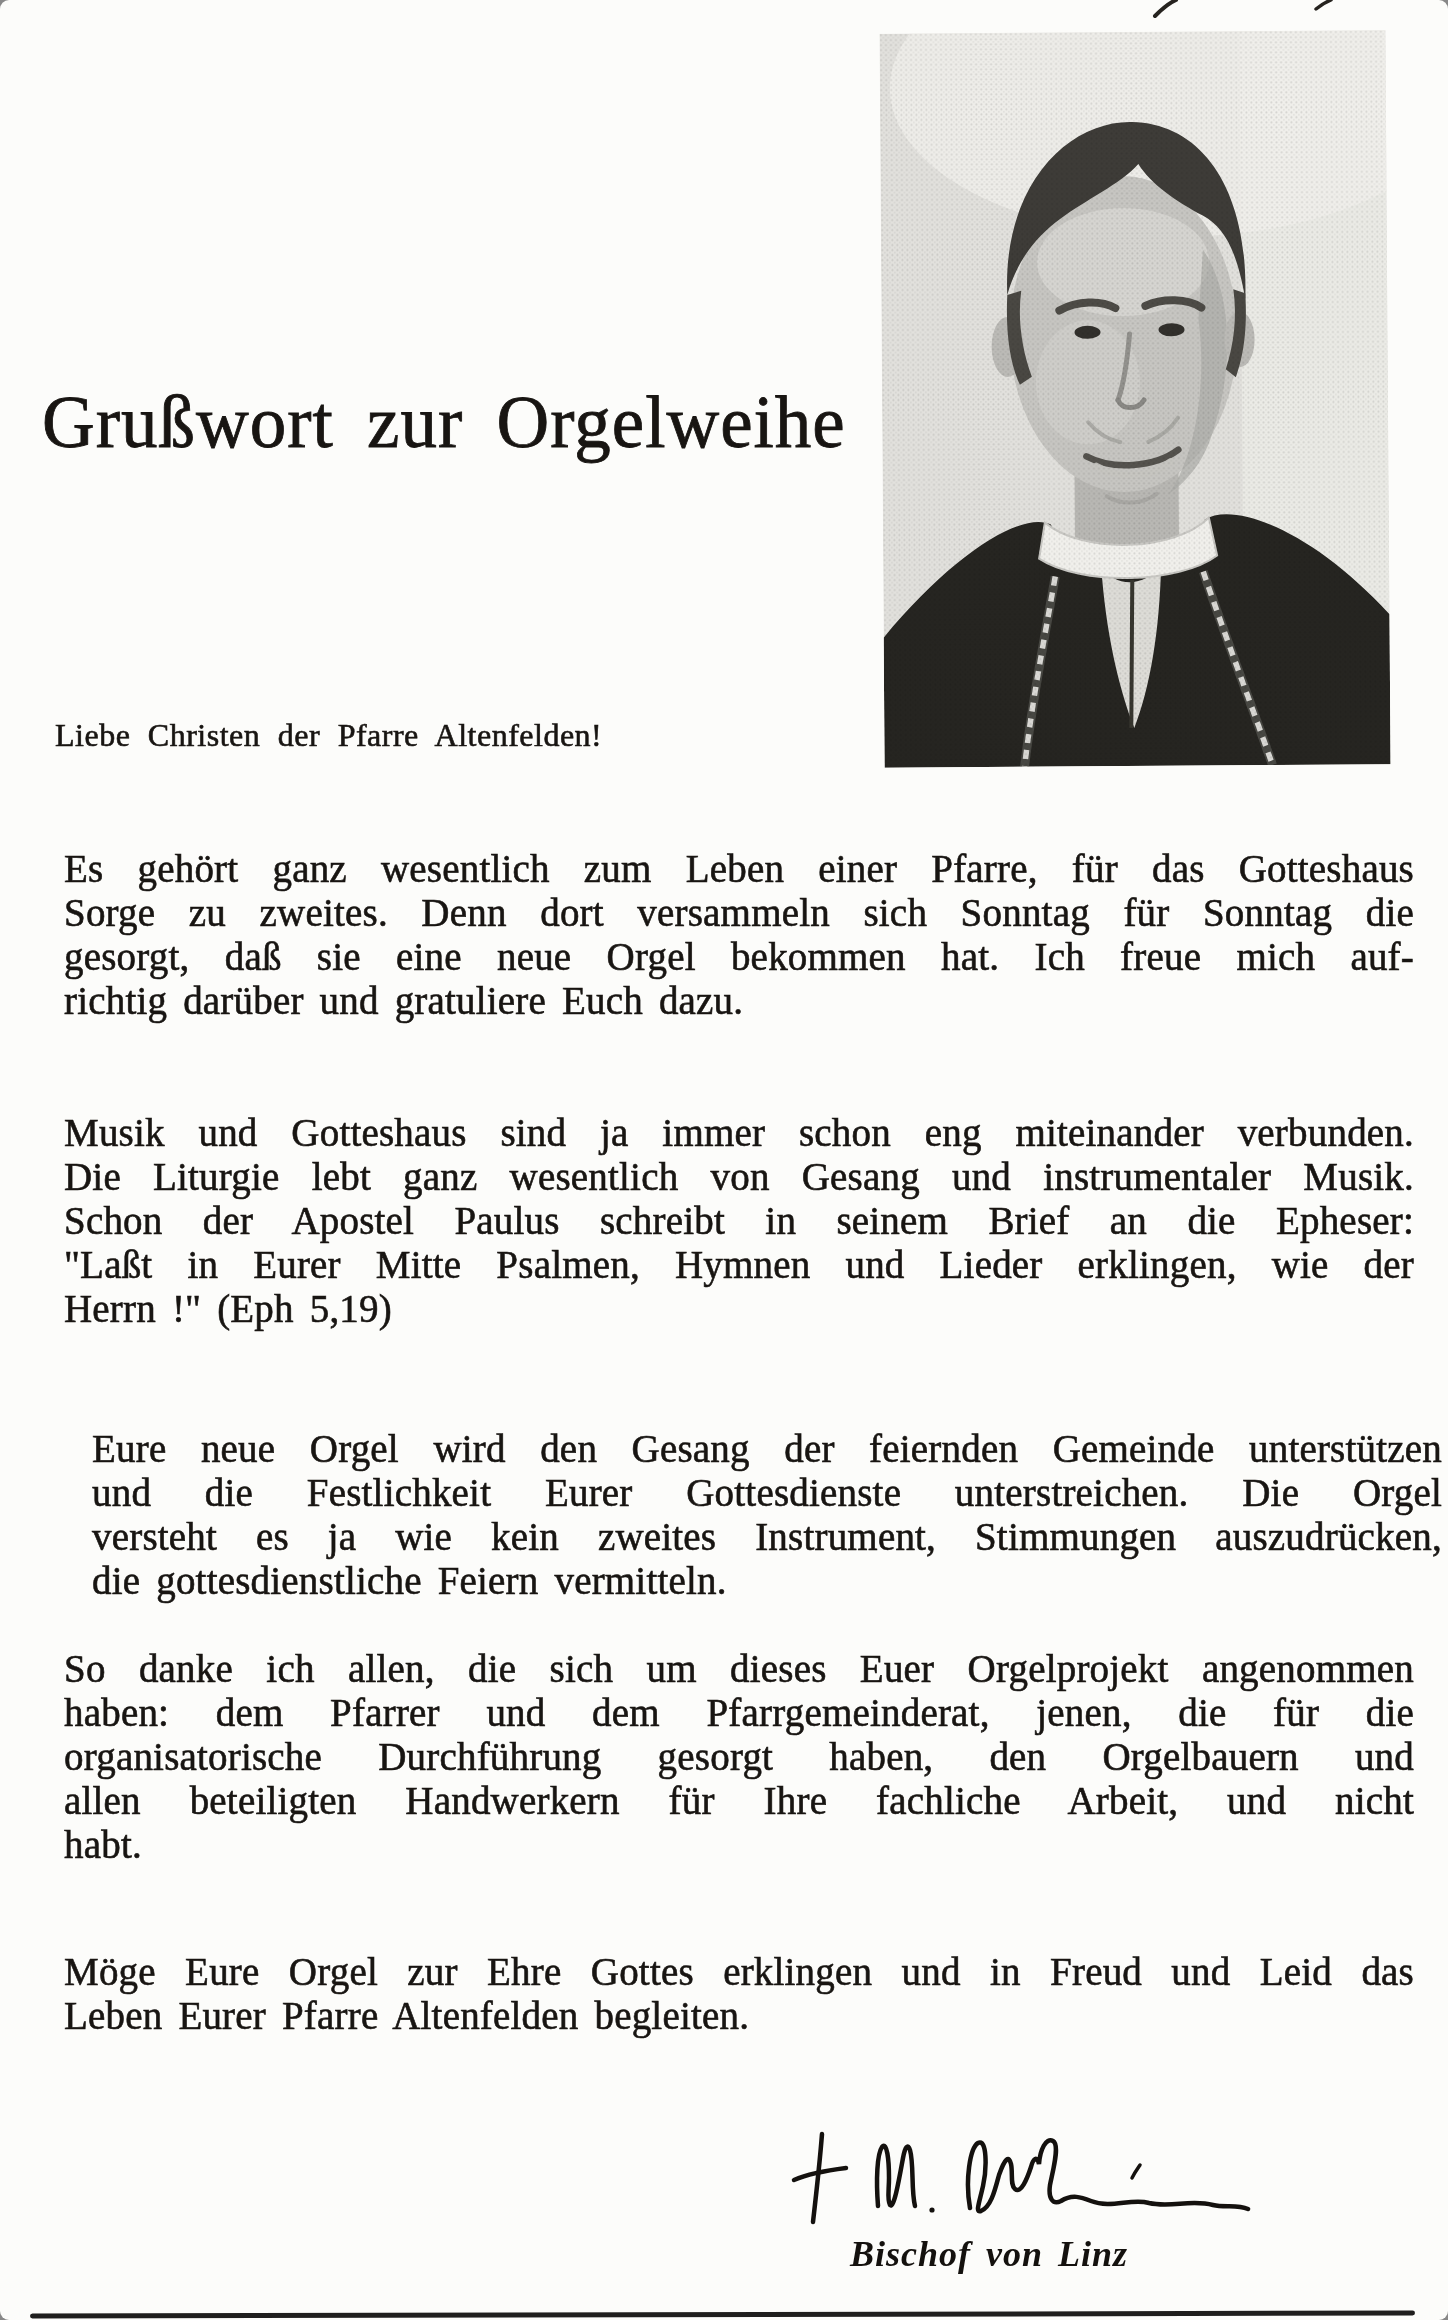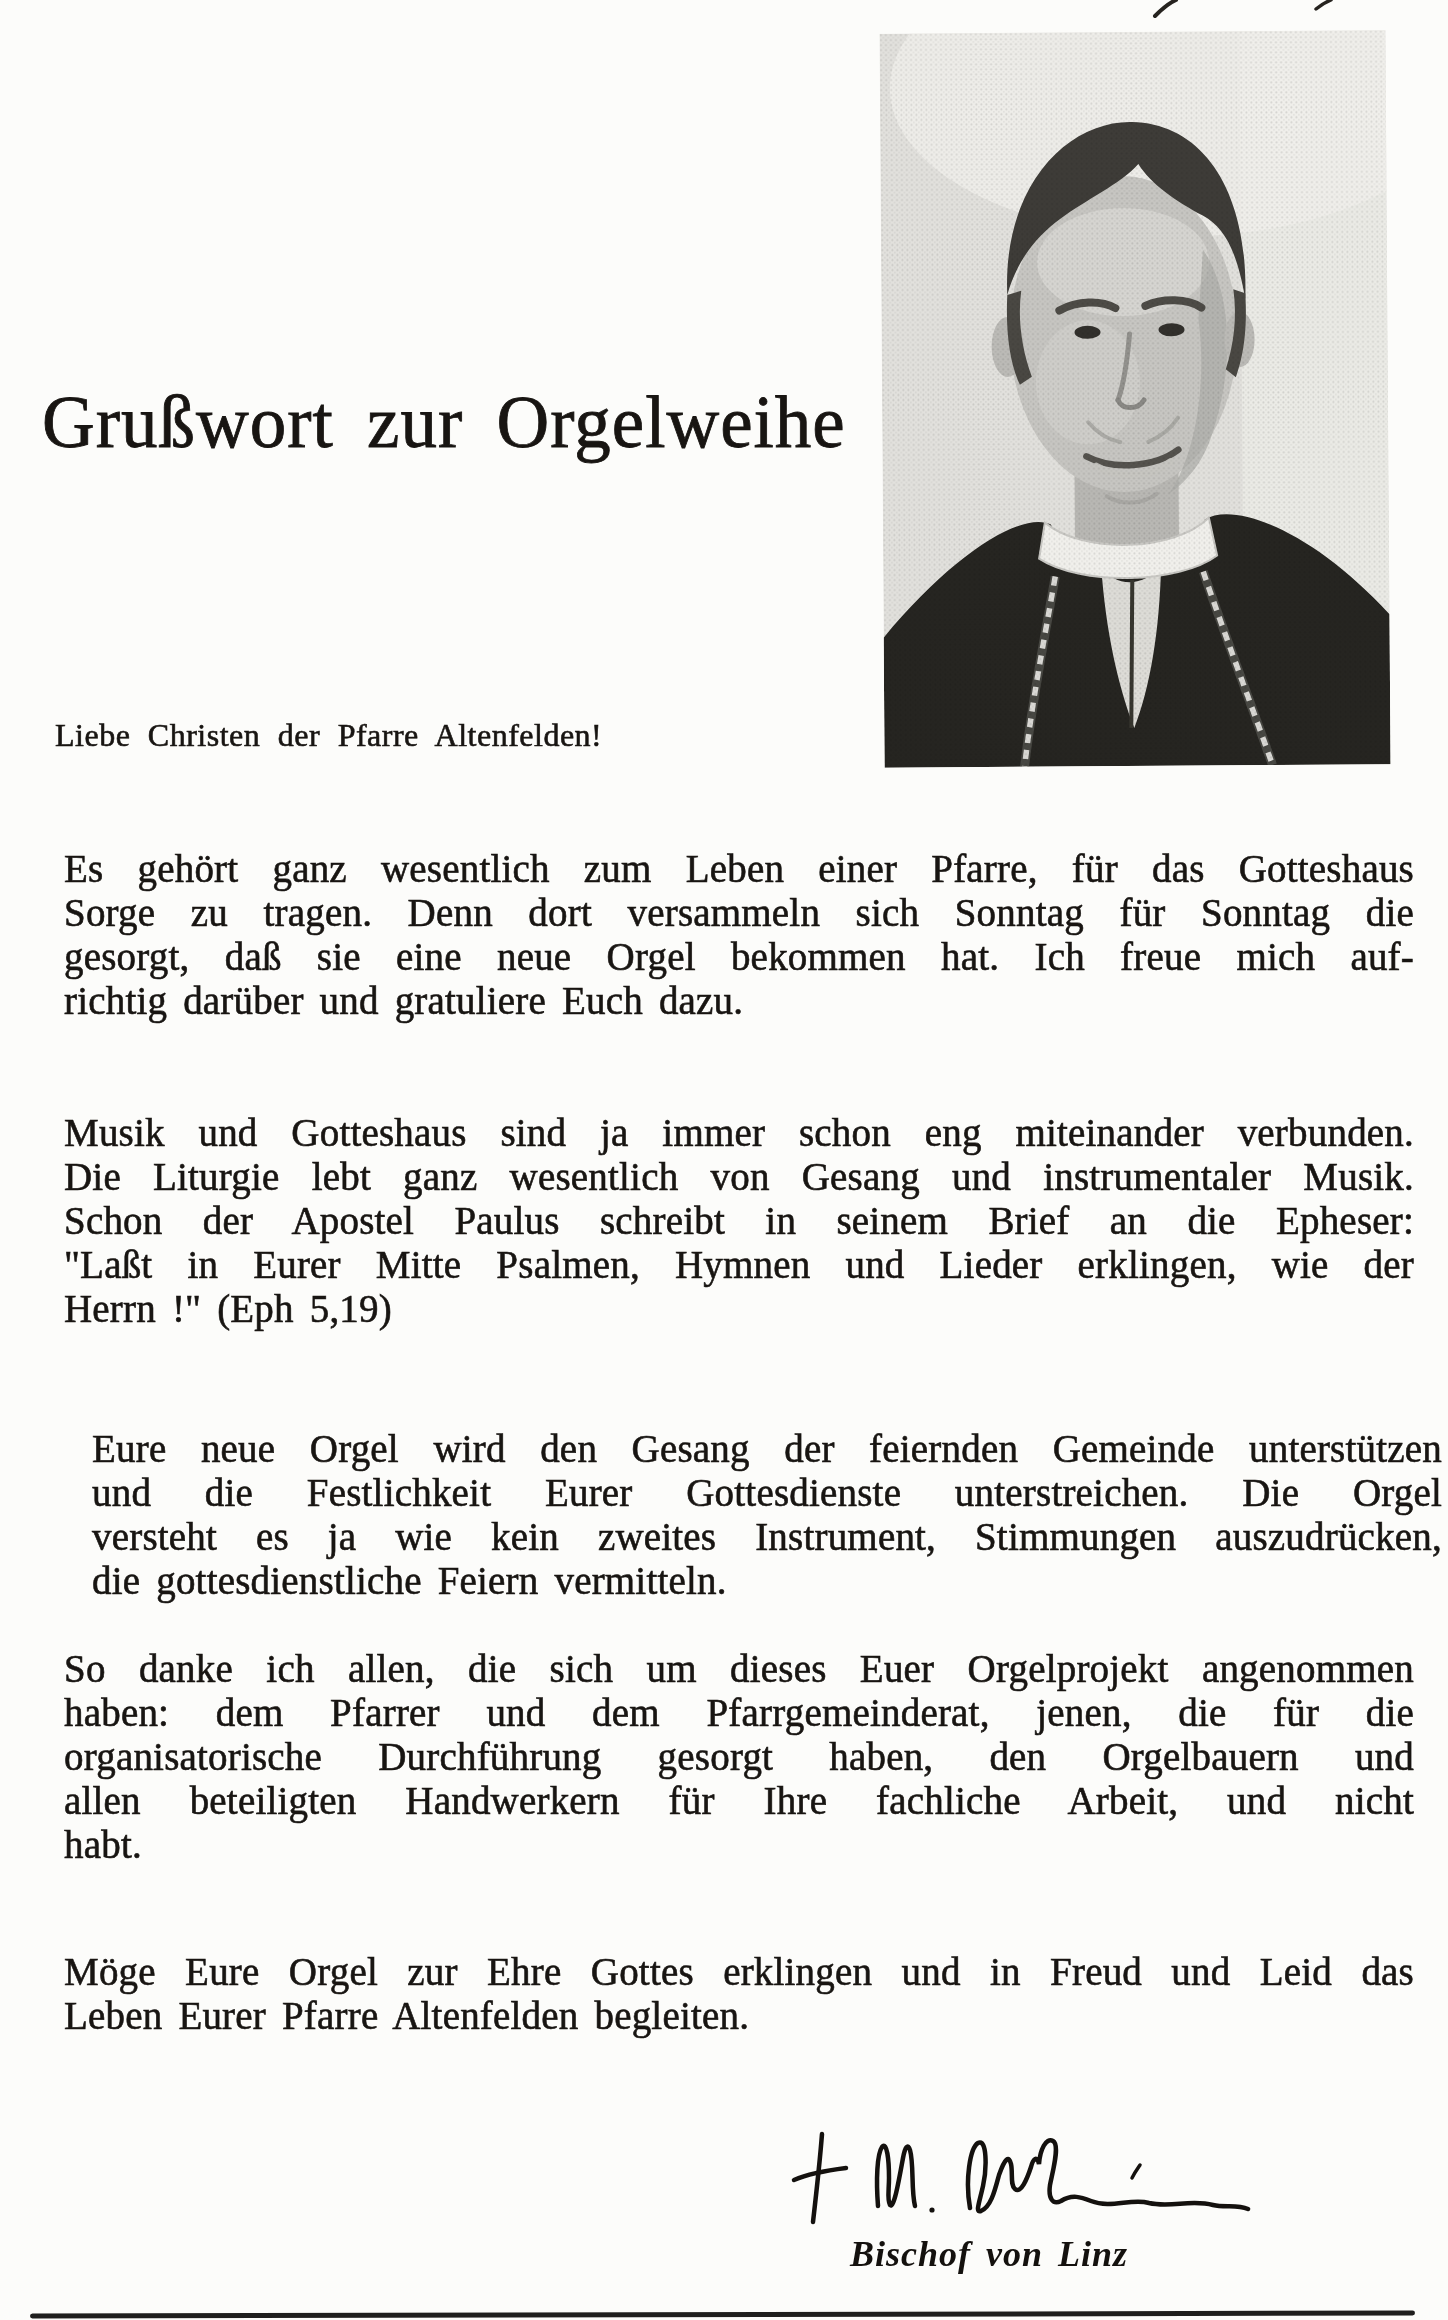--- a/index.html
+++ b/index.html
@@ -1,19 +1,20 @@
 <!DOCTYPE html>
 <html><head>
 <meta charset="utf-8">
 <style>
   html,body{margin:0;padding:0;background:#888;}
   .page{
     position:relative; width:1448px; height:2320px; overflow:hidden;
     background:#fcfcfa; color:#181512;
     font-family:"Liberation Serif","DejaVu Serif",serif;
+    border-radius:9px;
   }
   .title{
     position:absolute; left:42px; top:386px; margin:0;
     font-size:73px; font-weight:normal; line-height:1; letter-spacing:1px;
     word-spacing:14px; white-space:nowrap;
     -webkit-text-stroke:0.8px #181512;
   }
   .salutation{
     position:absolute; left:55px; top:719px; margin:0;
     font-size:32px; line-height:1; word-spacing:9px; letter-spacing:.5px;
@@ -118,21 +119,21 @@
     </svg>
   </figure>
 
   <h1 class="title">Grußwort zur Orgelweihe</h1>
 
   <p class="salutation">Liebe Christen der Pfarre Altenfelden!</p>
 
   <section class="bodytext">
       <div class="para" style="top: 847px;">
         <div class="line">Es gehört ganz wesentlich zum Leben einer Pfarre, für das Gotteshaus</div>
-        <div class="line">Sorge zu tragen. Denn dort versammeln sich Sonntag für Sonntag die</div>
+        <div class="line">Sorge zu zweites. Denn dort versammeln sich Sonntag für Sonntag die</div>
         <div class="line">gesorgt, daß sie eine neue Orgel bekommen hat. Ich freue mich auf-</div>
         <div class="line last">richtig darüber und gratuliere Euch dazu.</div>
       </div>
       <div class="para" style="top: 1111px;">
         <div class="line">Musik und Gotteshaus sind ja immer schon eng miteinander verbunden.</div>
         <div class="line">Die Liturgie lebt ganz wesentlich von Gesang und instrumentaler Musik.</div>
         <div class="line">Schon der Apostel Paulus schreibt in seinem Brief an die Epheser:</div>
         <div class="line">"Laßt in Eurer Mitte Psalmen, Hymnen und Lieder erklingen, wie der</div>
         <div class="line last">Herrn !" (Eph 5,19)</div>
       </div>

